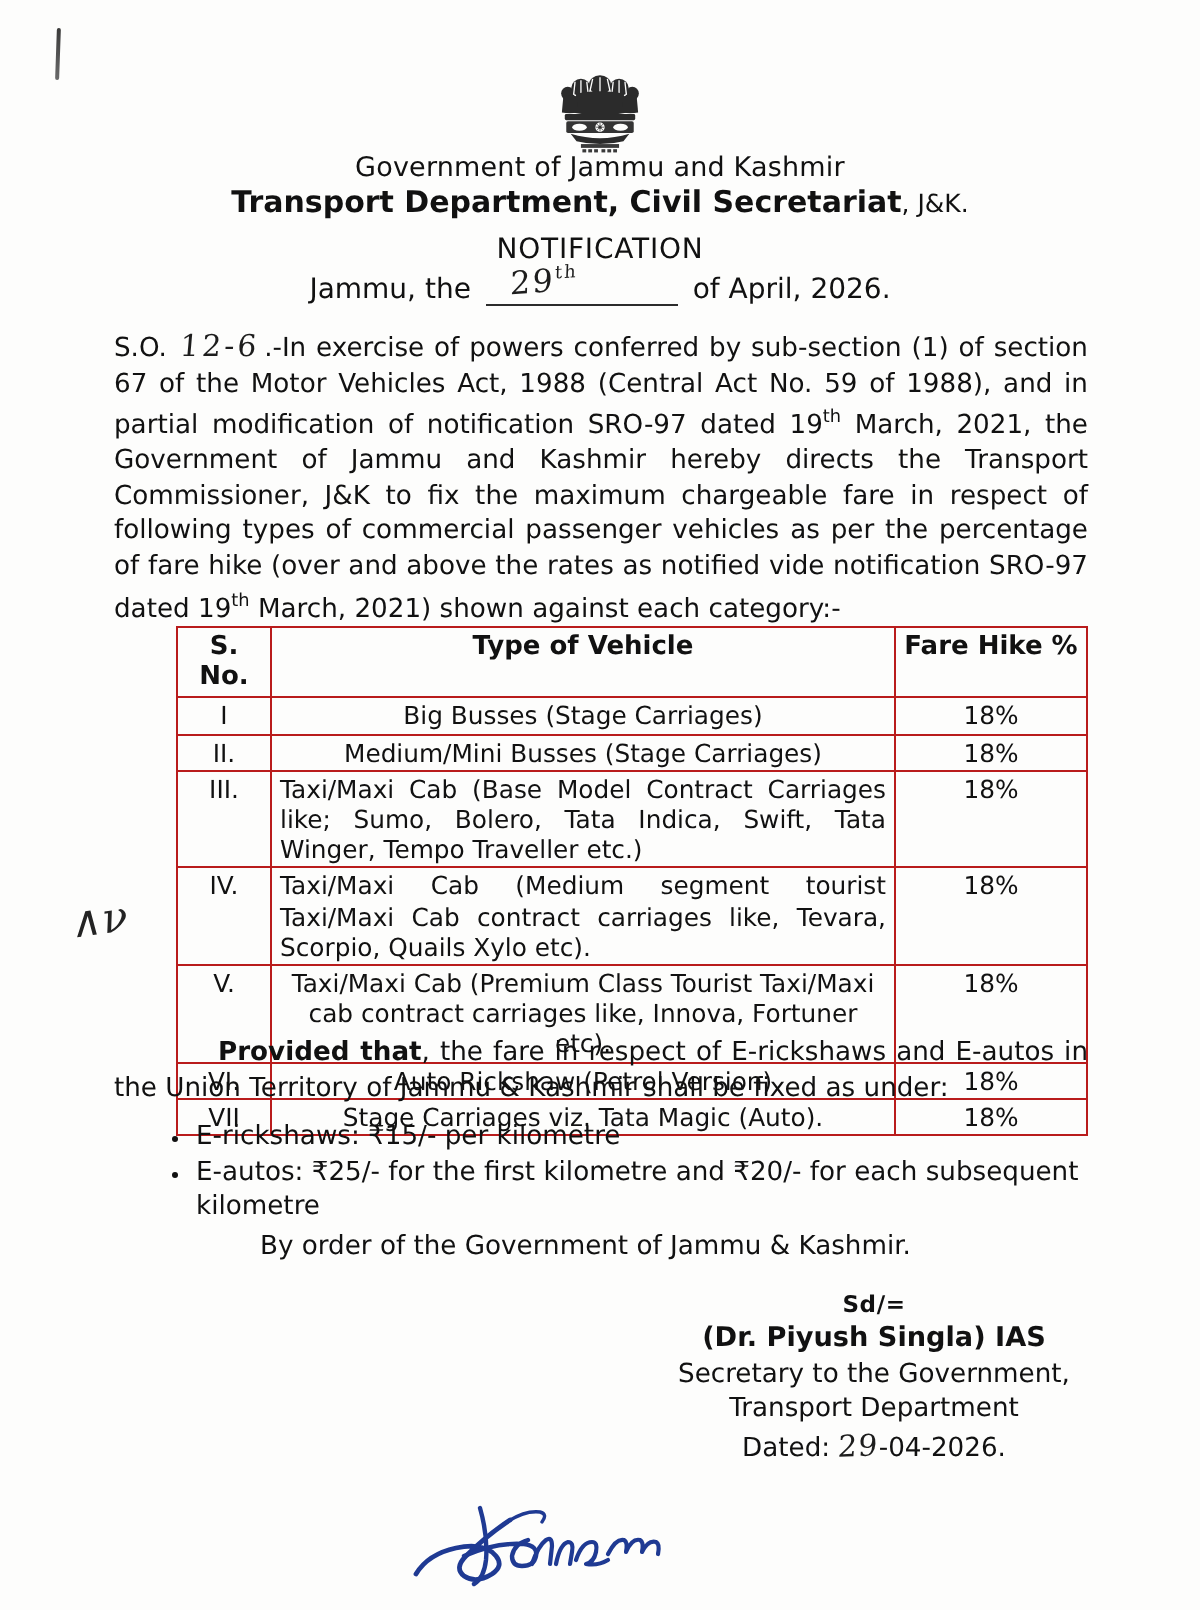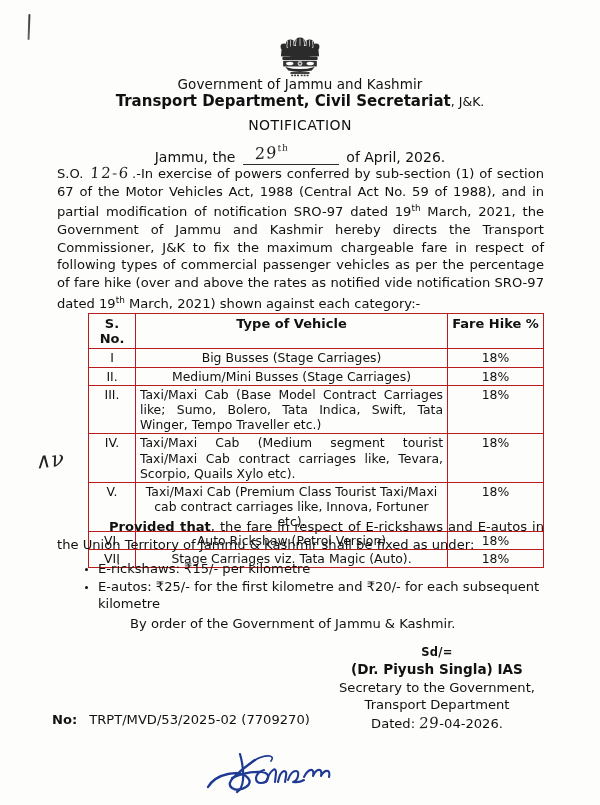--- a/index.html
+++ b/index.html
@@ -63,21 +63,21 @@
     font-size: 15px;
   }
   .dept-line .b { font-weight: bold; }
   .dept-line .s { font-size: 12.5px; }
   .notif-line {
     top: 117px;
     font-size: 14px;
     letter-spacing: .4px;
   }
   .date-line {
-    top: 148px;
+    top: 136px;
     font-size: 14px;
     text-align: center;
   }
   .blank-rule {
     display: inline-block;
     width: 96px;
     border-bottom: 1.3px solid #2c2c2c;
     position: relative;
     vertical-align: bottom;
     height: 16px;
@@ -387,23 +387,20 @@
     <div class="sd">Sd/=</div>
     <div class="signer">(Dr. Piyush Singla) IAS</div>
     <div>Secretary to the Government,</div>
     <div>Transport Department</div>
     <div class="dated-row">
       <span>Dated:</span>
       <span class="hw-dd hand">29</span><span>-04-2026.</span>
     </div>
   </div>
 
-  <div class="fileno">
-    <span class="lbl">No:</span><span class="val">TRPT/MVD/53/2025-02 (7709270)</span>
-  </div>
 
   <svg class="sign-svg" viewBox="0 0 180 62">
     <g fill="none" stroke="#1f3a93" stroke-linecap="round" stroke-linejoin="round">
       <path d="M12 45 q6 -10 20 -13 q14 -3 20 4 q4 5 -2 9 q-8 5 -14 1 q-5 -4 1 -10 q10 -10 22 -18" stroke-width="2.4"></path>
       <path d="M44 12 q4 14 3 26 q-1 9 -6 12" stroke-width="2.2"></path>
       <path d="M36 36 q16 -7 30 -6 q7 1 6 6 q-1 5 -7 5 q-5 0 -5 -5 q1 -6 8 -8" stroke-width="2.2"></path>
       <path d="M70 40 q3 -9 7 -12 q3 -2 3 3 l-1 9" stroke-width="2.1"></path>
       <path d="M82 40 q2 -10 6 -11 q3 0 2 5 l-1 6" stroke-width="2.1"></path>
       <path d="M92 38 q3 -9 8 -9 q3 0 2 5 q-1 5 -5 6 q6 1 11 -2" stroke-width="2.1"></path>
       <path d="M108 35 q4 -8 8 -7 q2 1 1 6 q3 -7 7 -6 q2 1 1 6 q3 -6 7 -5 q2 1 1 6" stroke-width="2.1"></path>

